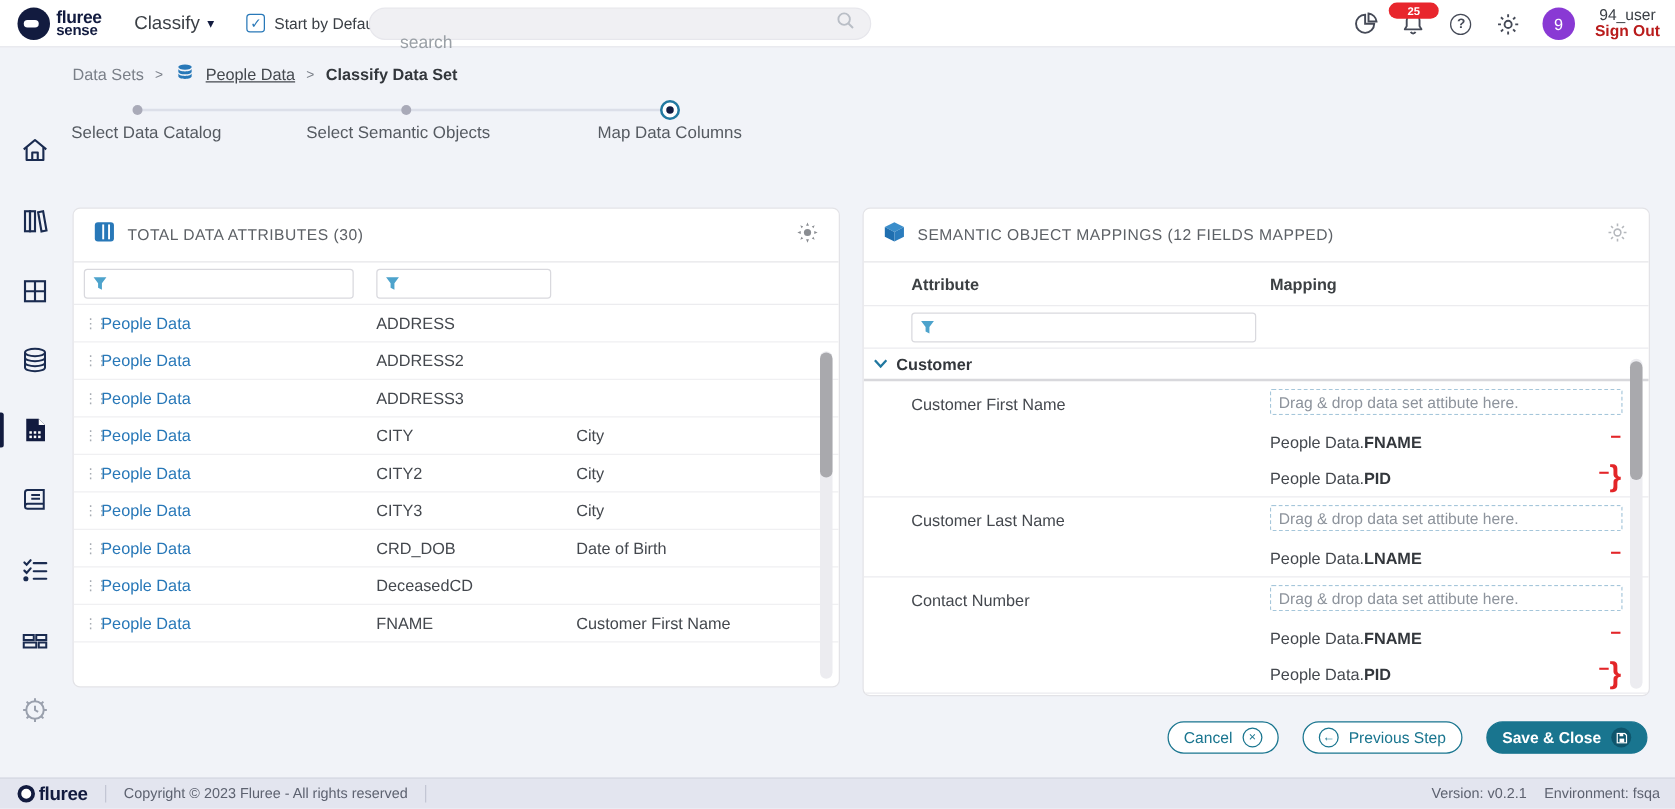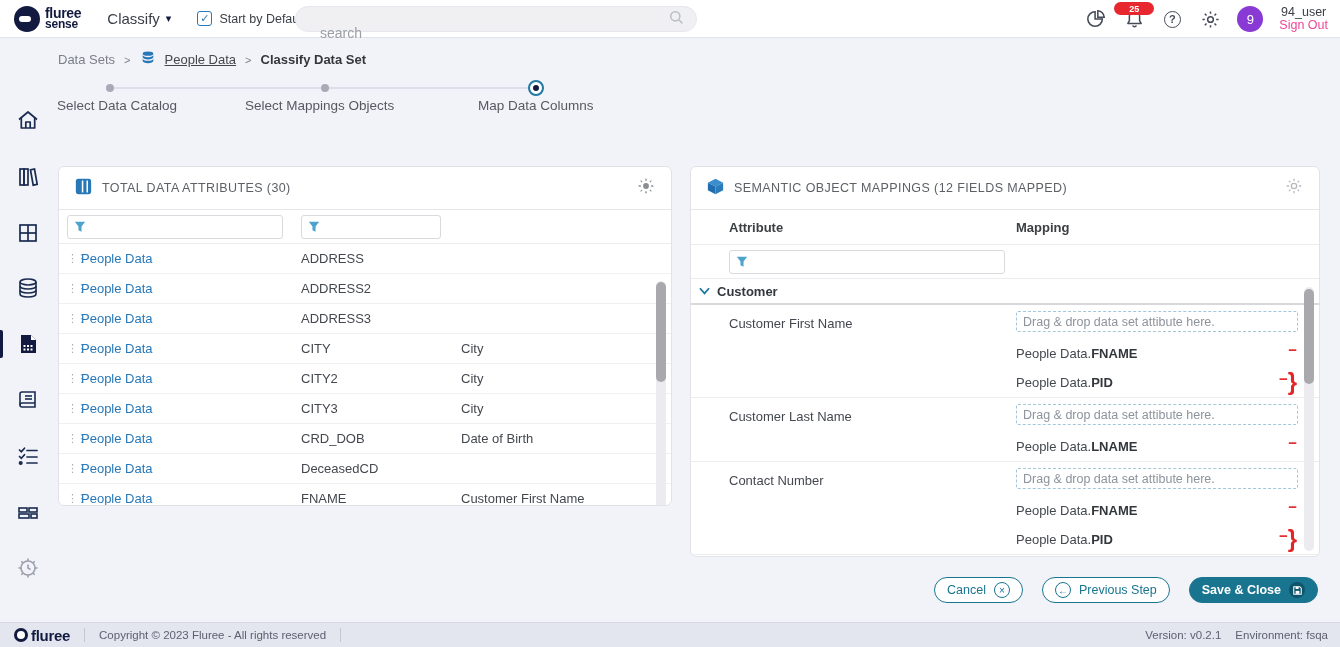--- a/index.html
+++ b/index.html
@@ -31,21 +31,21 @@
   .tb-right { position:absolute; right:12px; top:0; height:38px; display:flex; align-items:center; gap:16px; }
   .tb-ic { width:22px; height:22px; display:flex; align-items:center; justify-content:center; position:relative; cursor:pointer; }
   .q-circ { width:17px; height:17px; border:1.6px solid #454a57; border-radius:50%;
     display:flex; align-items:center; justify-content:center; font-size:11px; color:#454a57; font-weight:bold; }
   .badge { position:absolute; top:-6px; right:-9px; min-width:17px; height:13px; background:#e8262d; color:#fff;
     border-radius:7px; font-size:9px; font-weight:bold; display:flex; align-items:center; justify-content:center; padding:0 15px; }
   .avatar { width:26px; height:26px; border-radius:50%; background:#8939d4; color:#fff; font-size:13px;
     display:flex; align-items:center; justify-content:center; }
   .user-block { line-height:13px; font-size:12.5px; }
   .user-block .uname { color:#3a3f45;text-align:center; }
-  .user-block .signout { color:#ec4899; cursor:pointer; }
+  .user-block .signout { color:#b91c1c; cursor:pointer;font-weight:bold; }
 
   
   #sidebar { position:absolute; left:0; top:38px; width:56px; height:584px; }
   .side-ic { position:absolute; left:16px; width:24px; height:24px; cursor:pointer; }
   .active-bar { position:absolute; left:0; top:292px; width:3px; height:28px; background:#121b3f; border-radius:0 2px 2px 0; }
 
   
   #breadcrumb { position:absolute; left:58px; top:50px; display:flex; align-items:center; gap:9px; font-size:13px; }
   .bc-muted { color:#7a7f88; }
   .bc-sep { color:#7a7f88; font-size:11px; }
@@ -57,21 +57,21 @@
   .step-dot { position:absolute; top:84px; width:8px; height:8px; border-radius:50%; background:#a9aab8; }
   .step-active { position:absolute; left:528px; top:80px; width:16px; height:16px; border-radius:50%;
     border:2px solid #2178a0; background:#fff; display:flex; align-items:center; justify-content:center; }
   .step-active i { width:6px; height:6px; border-radius:50%; background:#121b3f; }
   .step-label { position:absolute; top:98px; font-size:13.5px; color:#555a61; }
 
   #instruction { position:absolute; left:58px; top:136px; font-size:14px; color:#555a61; }
 
   
   .panel { position:absolute; background:#fff; border:1px solid #e3e3e7; border-radius:6px; overflow:hidden; }
-  #panel-left  { left:58px;  top:166px; width:614px; height:340px; }
+  #panel-left  { left:58px;  top:166px; width:614px; height:384px; }
   #panel-right { left:690px; top:166px; width:630px; height:391px; }
   .panel-head { height:43px; border-bottom:1px solid #e6e6e9; display:flex; align-items:center; padding:0 16px; }
   .panel-title { margin-left:10px; font-size:12.5px; letter-spacing:0.4px; color:#5d6166; flex:1; }
   .col-head { display:flex; align-items:center; height:35px; border-bottom:1px solid #ececef;
     font-size:13px; font-weight:bold; color:#3c4043; }
   .sort-ic { color:#9aa0a6; font-size:11px; font-weight:normal; margin-left:5px; cursor:pointer; }
   .filter-row { display:flex; align-items:center; height:34px; border-bottom:1px solid #ececef; }
   .filter-box { position:relative; height:24px; }
   .filter-box input { width:100%; height:100%; border:1px solid #d9d9de; border-radius:3px; outline:none;
     padding-left:24px; font-size:12px; font-family:inherit; }
@@ -299,21 +299,21 @@
     <span class="bc-current">Classify Data Set</span>
   </div>
 
   <div id="stepper-line"></div>
   <span class="step-dot" style="left:106px"></span>
   <span class="step-dot" style="left:321px"></span>
   <span class="step-active">
       <i></i>
     </span>
   <span class="step-label" style="left:57px">Select Data Catalog</span>
-  <span class="step-label" style="left:245px">Select Mappings Objects</span>
+  <span class="step-label" style="left:245px">Select Semantic Objects</span>
   <span class="step-label" style="left:478px">Map Data Columns</span>
 
 
   <div id="panel-left" class="panel">
     <div class="panel-head">
       <span>
         <svg width="17" height="17" viewBox="0 0 20 20">
             <rect x="1" y="1" width="18" height="18" rx="3" fill="#2878b8"></rect>
             <rect x="8" y="3" width="1.8" height="14" fill="#fff"></rect>
             <rect x="3" y="3" width="1.8" height="14" fill="#fff" opacity="0"></rect>

